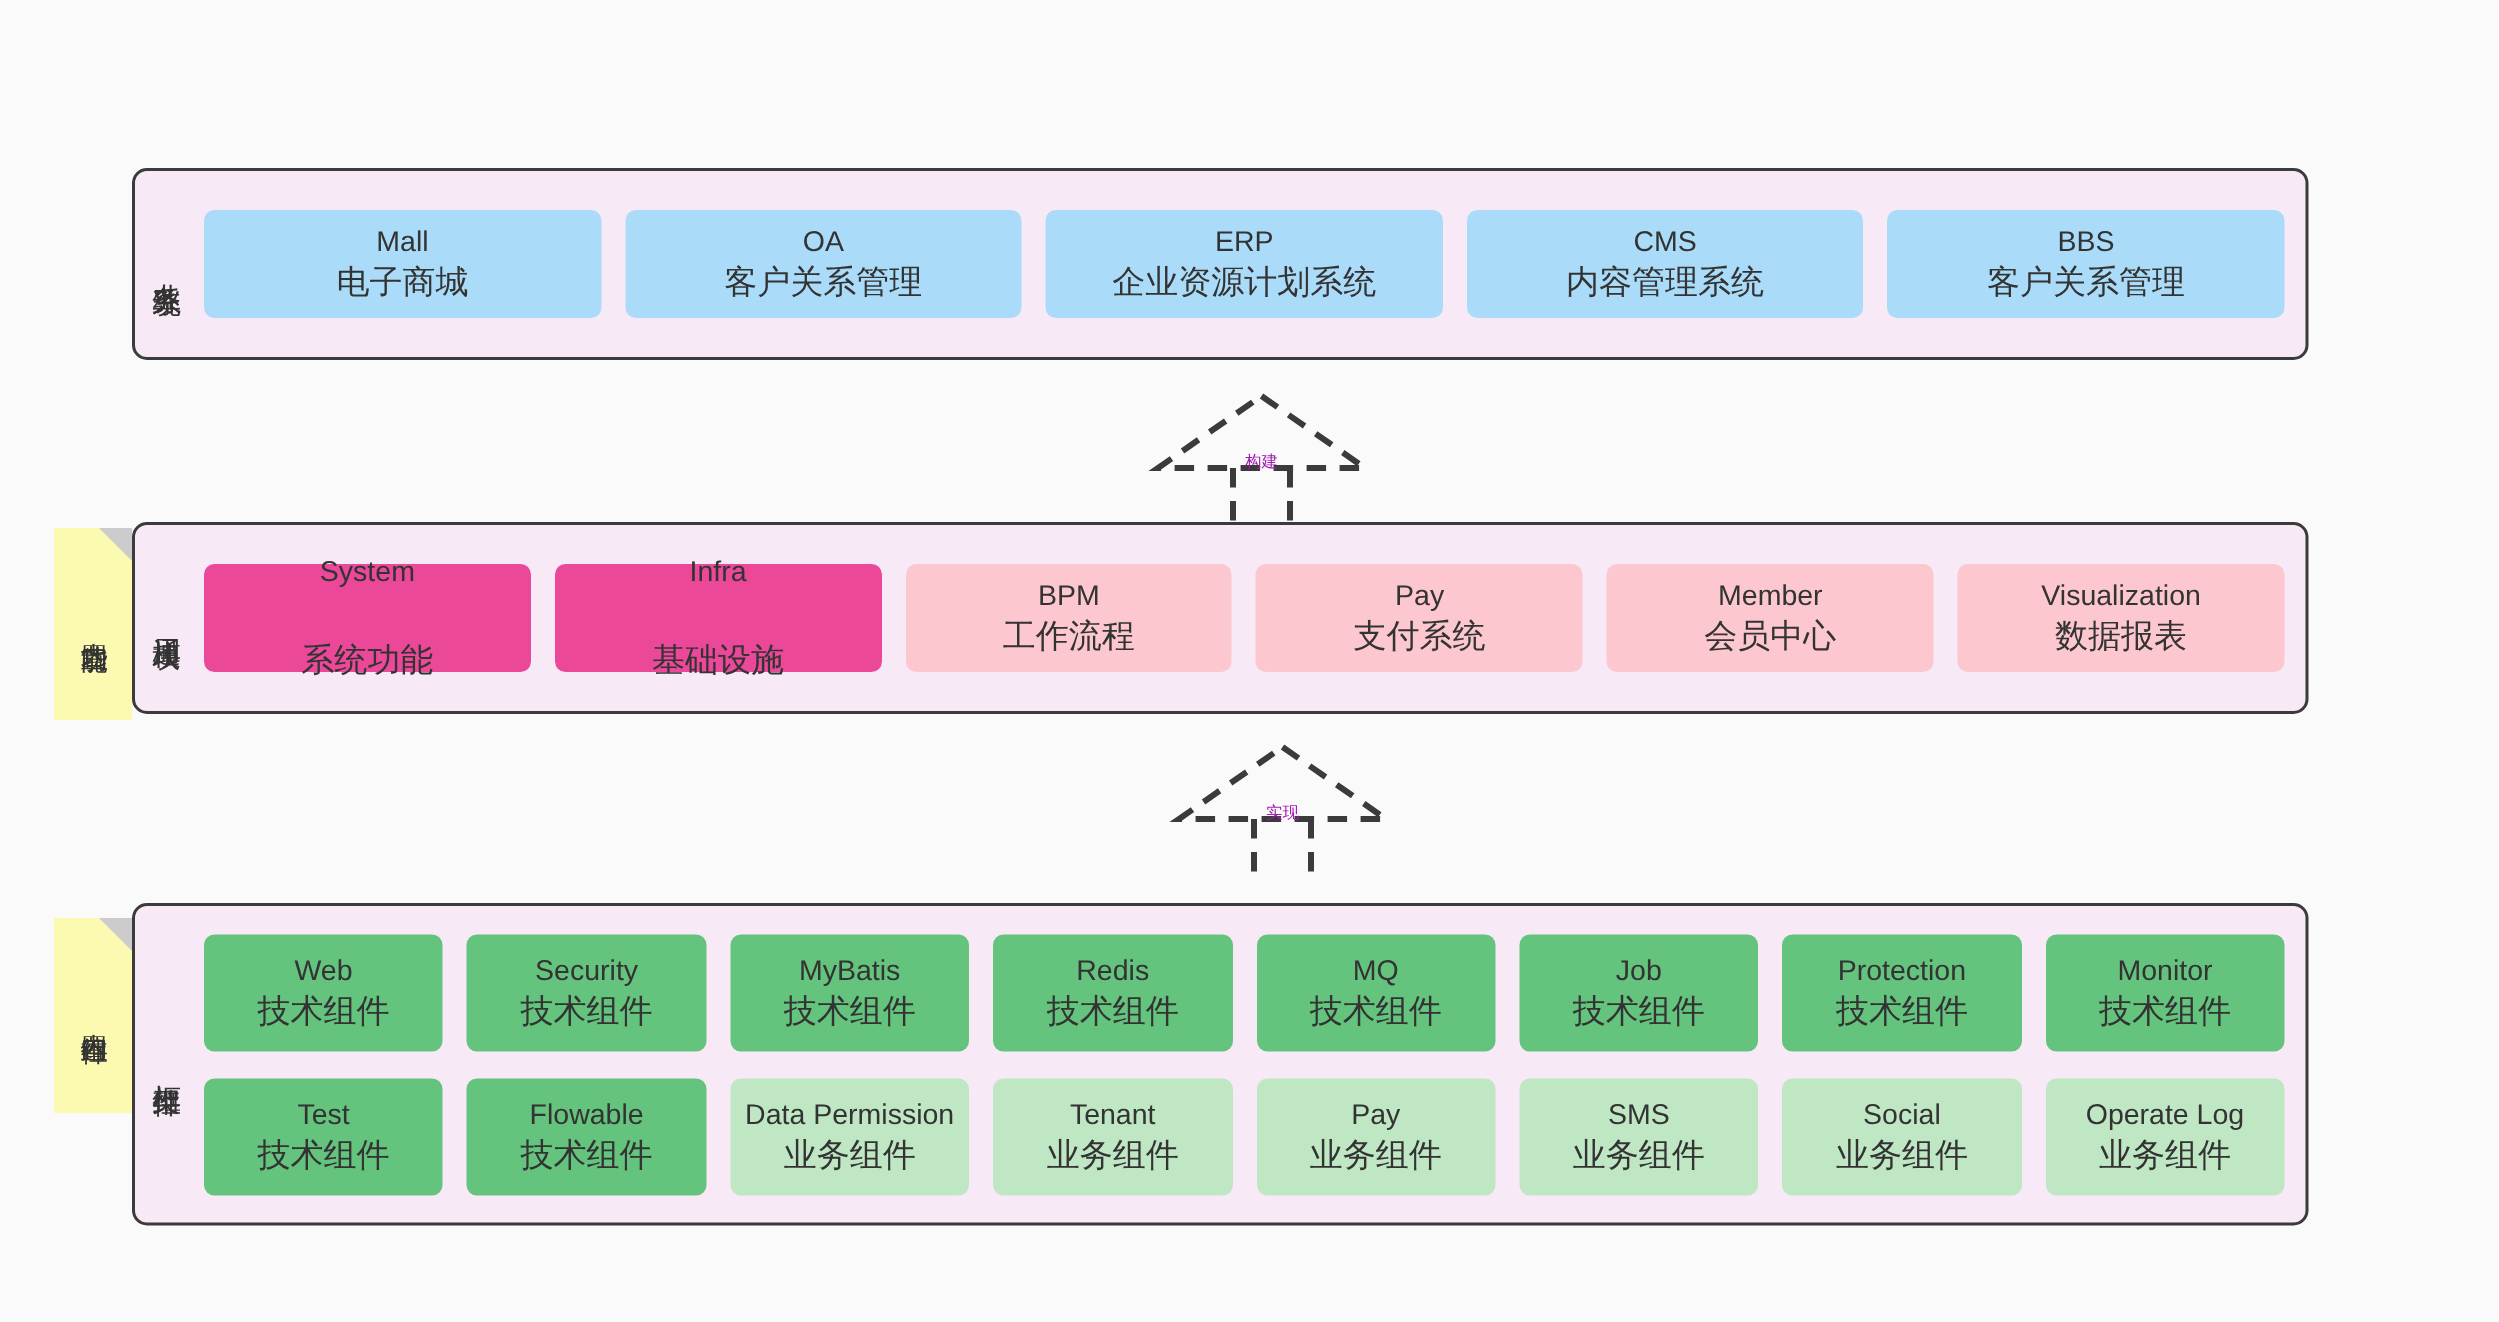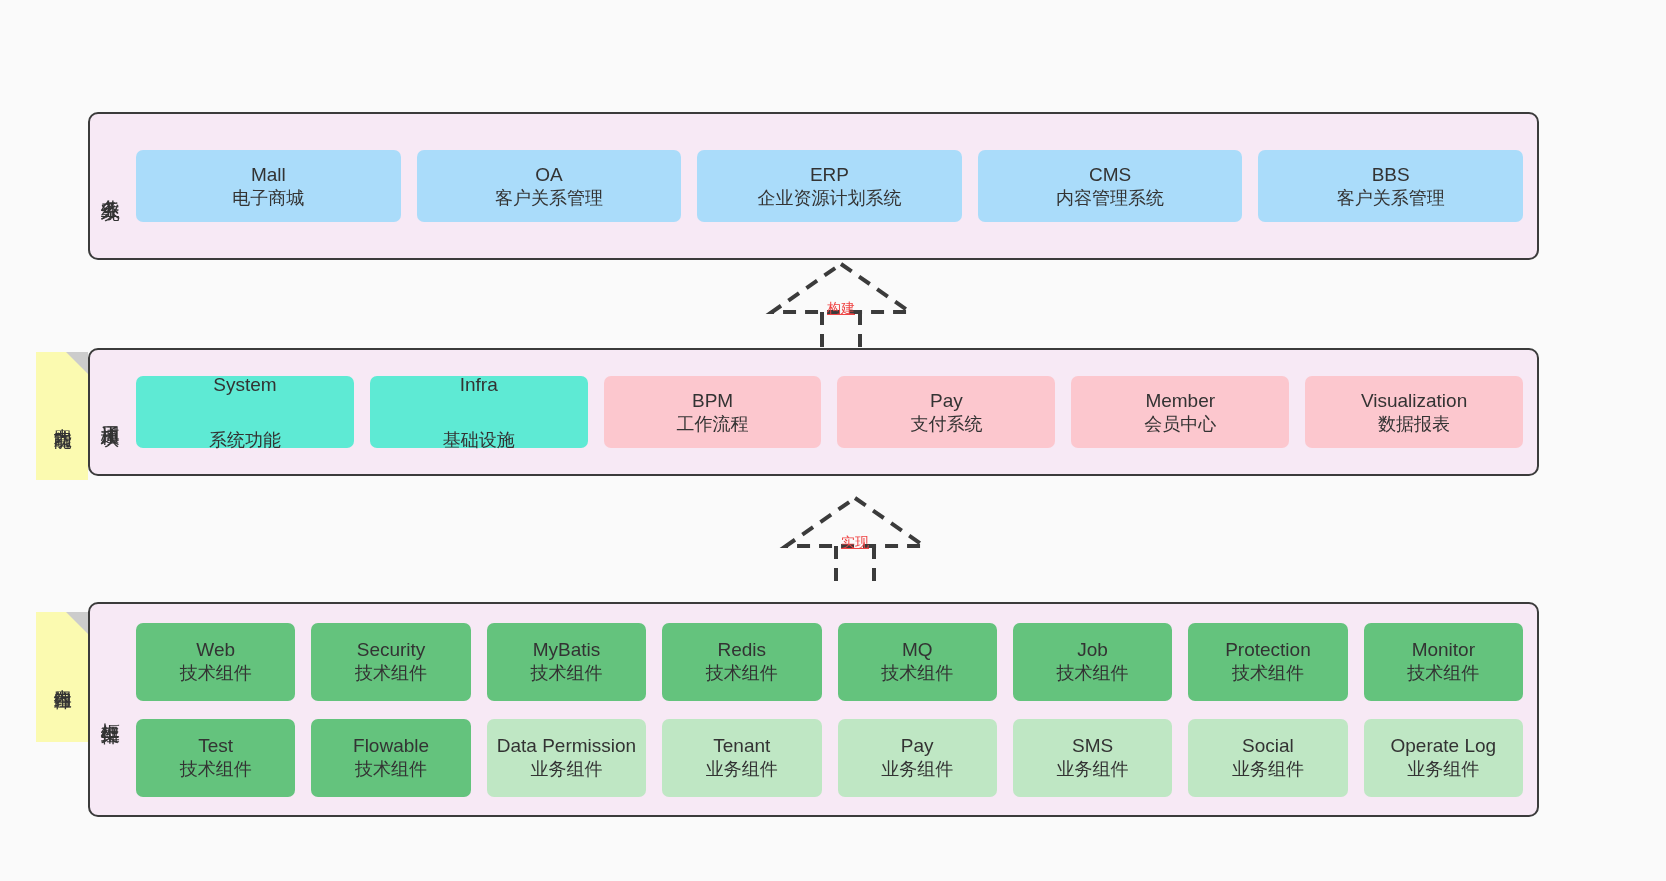--- a/index.html
+++ b/index.html
@@ -79,32 +79,32 @@
     line-height: 1.25;
     padding: 4px 6px;
   }
   .card .en {
     font-size: 19px;
     color: #333333;
     white-space: nowrap;
   }
   .card .en.wrap { white-space: normal; }
   .card .cn {
-    font-size: 18px;
+    font-size: 22px;
     color: #333333;
   }
 
   .c-blue        { background: #aadcfa; }
-  .c-red         { background: #5eead4; gap: 32px; }
+  .c-red         { background: #ec4899; gap: 32px; }
   .c-pink        { background: #fcc7ce; }
   .c-green       { background: #64c37d; }
   .c-lightgreen  { background: #bfe7c4; }
 
   
-  #layer-business  { left: 88px;  top: 112px; width: 1451px; height: 148px; }
+  #layer-business  { left: 88px;  top: 112px; width: 1451px; height: 128px; }
   #layer-common    { left: 88px;  top: 348px; width: 1451px; height: 128px; }
   #layer-framework { left: 88px;  top: 578px; width: 1451px; height: 215px; margin-top: 24px; }
 
   #layer-business  .card,
   #layer-common    .card { height: 72px; }
   #layer-framework .card { height: 78px; }
 
   
   .note {
     position: absolute;
@@ -142,27 +142,26 @@
     position: absolute;
     width: 170px;
     height: 92px;
   }
   .arrow svg { display: block; width: 100%; height: 100%; }
   .arrow-label {
     position: absolute;
     left: 50%;
     transform: translateX(-50%);
     top: 42px;
-    font-size: 14px;
-    color: #ef4444;
+    font-size: 11px;
+    color: #a21caf;
     background: transparent;
     padding: 0 2px;
     white-space: nowrap;
     user-select: none;
-    text-decoration: underline;
   }
   #arrow-build     { left: 756px; top: 258px; }
   #arrow-implement { left: 770px; top: 492px; }
 </style>
 </head>
 <body>
 
 <div id="canvas">
 
   <div class="layer" id="layer-business">

